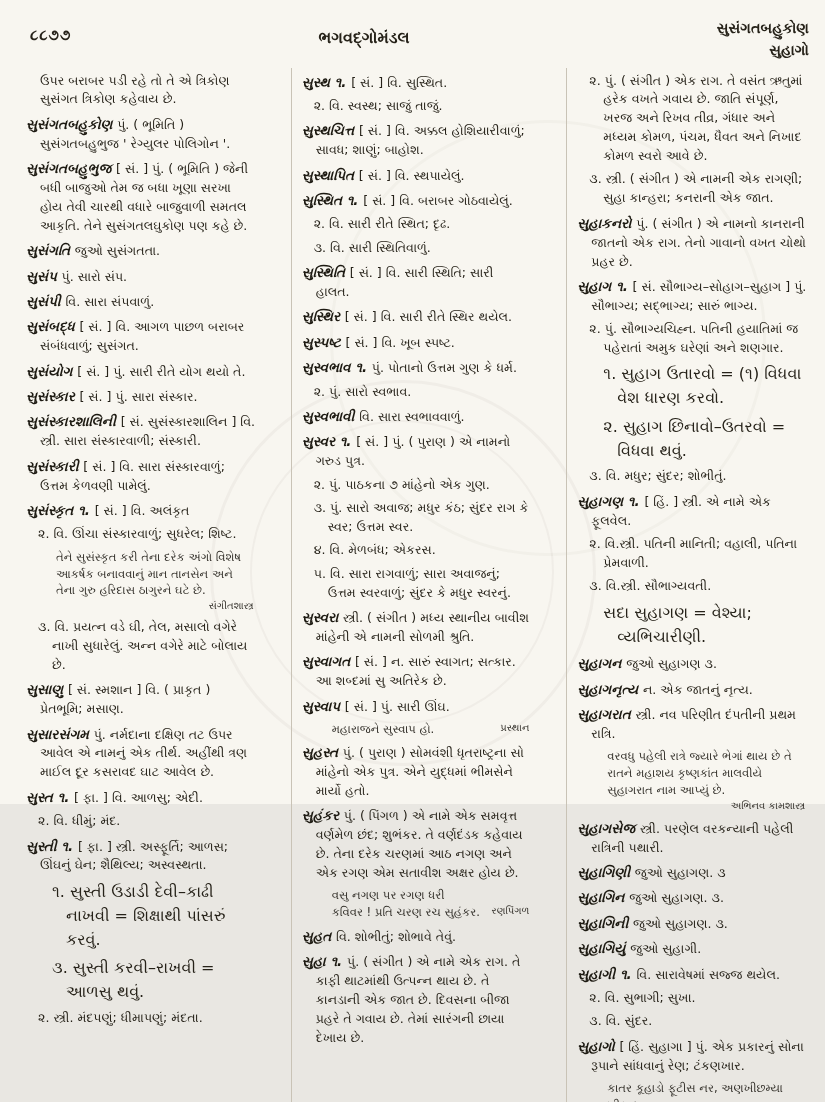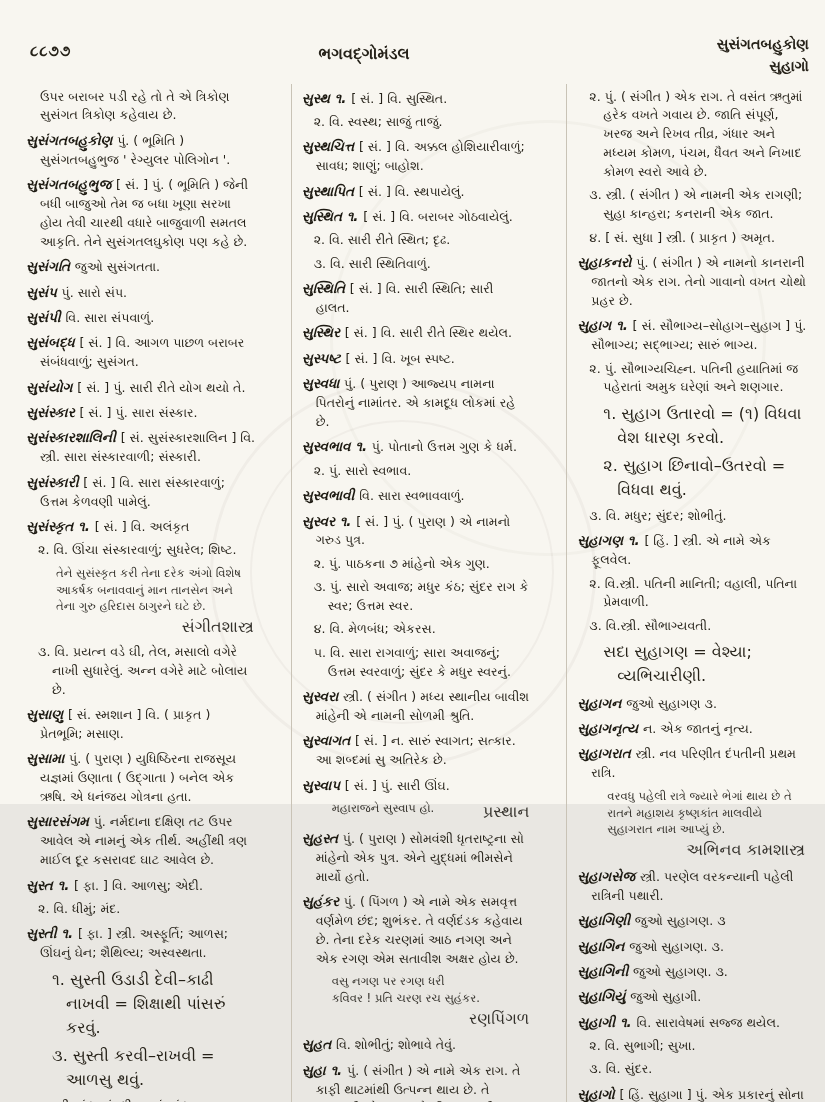--- a/index.html
+++ b/index.html
@@ -5,21 +5,21 @@
   html,body{margin:0;padding:0;}
   body{
     width:825px;height:1102px;overflow:hidden;
     background:#e9e7e2;
     font-family:"DejaVu Sans","Liberation Sans",sans-serif;
     color:#262219;
   }
   .page{
     position:relative;width:825px;height:804px;box-sizing:border-box;
     background:#f8f6f0;
-    padding:26px 10px 8px 24px;
+    padding:10px 10px 8px 24px;
   }
   
   .wm{position:absolute;border-radius:50%;border:3px solid rgba(90,85,70,0.05);pointer-events:none;}
   .wm1{width:380px;height:380px;left:210px;top:380px;}
   .wm2{width:300px;height:300px;left:250px;top:420px;border-width:2px;}
   .wm3{width:430px;height:430px;left:330px;top:120px;border-color:rgba(90,85,70,0.035);}
 
   .hdr{
     display:flex;justify-content:space-between;align-items:flex-start;
     padding:8px 6px 2px 6px;margin-bottom:4px;
@@ -38,21 +38,21 @@
   .hw{font-weight:bold;font-size:13.6px;color:#1d1a12;font-style:italic;}
   .entry{padding-left:14px;text-indent:-14px;}
   .cont{padding-left:14px;}
   .sense{padding-left:26px;text-indent:-14px;}
   .idiom{padding-left:40px;text-indent:-14px;font-size:16px;}
   .quote{
     padding-left:30px;padding-right:2px;font-size:11.6px;line-height:1.45;
     color:#33302a;
   }
   .quote .qt{white-space:pre-line;}
-  .qsrc{float:right;font-size:16px;padding-left:8px;}
+  .qsrc{float:right;font-size:10px;padding-left:8px;}
   .quote::after{content:"";display:block;clear:both;}
 </style>
 </head>
 <body>
 
 <div class="page">
   <div class="wm wm1"></div>
   <div class="wm wm2"></div>
   <div class="wm wm3"></div>
 
@@ -76,41 +76,39 @@
         <div class="blk entry"><span class="hw">સુસંબદ્ધ </span><span class="bt">[ સં. ] વિ. આગળ પાછળ બરાબર સંબંધવાળું; સુસંગત.</span></div>
         <div class="blk entry"><span class="hw">સુસંયોગ </span><span class="bt">[ સં. ] પું. સારી રીતે યોગ થયો તે.</span></div>
         <div class="blk entry"><span class="hw">સુસંસ્કાર </span><span class="bt">[ સં. ] પું. સારા સંસ્કાર.</span></div>
         <div class="blk entry"><span class="hw">સુસંસ્કારશાલિની </span><span class="bt">[ સં. સુસંસ્કારશાલિન ] વિ. સ્ત્રી. સારા સંસ્કારવાળી; સંસ્કારી.</span></div>
         <div class="blk entry"><span class="hw">સુસંસ્કારી </span><span class="bt">[ સં. ] વિ. સારા સંસ્કારવાળું; ઉત્તમ કેળવણી પામેલું.</span></div>
         <div class="blk entry"><span class="hw">સુસંસ્કૃત ૧. </span><span class="bt">[ સં. ] વિ. અલંકૃત</span></div>
         <div class="blk sense"><span class="bt">૨. વિ. ઊંચા સંસ્કારવાળું; સુધરેલ; શિષ્ટ.</span></div>
         <div class="blk quote"><span class="qt">તેને સુસંસ્કૃત કરી તેના દરેક અંગો વિશેષ આકર્ષક બનાવવાનું માન તાનસેન અને તેના ગુરુ હરિદાસ ઠાગુરને ઘટે છે.</span><span class="qsrc">સંગીતશાસ્ત્ર</span></div>
         <div class="blk sense"><span class="bt">૩. વિ. પ્રયત્ન વડે ઘી, તેલ, મસાલો વગેરે નાખી સુધારેલું. અન્ન વગેરે માટે બોલાય છે.</span></div>
         <div class="blk entry"><span class="hw">સુસાણુ </span><span class="bt">[ સં. સ્મશાન ] વિ. ( પ્રાકૃત ) પ્રેતભૂમિ; મસાણ.</span></div>
-        <div class="blk entry"><span class="hw">સુસામા </span><span class="bt">પું. ( પુરાણ ) યુધિષ્ઠિરના રાજસૂય યજ્ઞમાં ઉણાતા ( ઉદ્ગાતા ) બનેલ એક ઋષિ. એ ધનંજય ગોત્રના હતા.</span></div>
         <div class="blk entry"><span class="hw">સુસારસંગમ </span><span class="bt">પું. નર્મદાના દક્ષિણ તટ ઉપર આવેલ એ નામનું એક તીર્થ. અહીંથી ત્રણ માઈલ દૂર કસરાવદ ઘાટ આવેલ છે.</span></div>
         <div class="blk entry"><span class="hw">સુસ્ત ૧. </span><span class="bt">[ ફા. ] વિ. આળસુ; એદી.</span></div>
         <div class="blk sense"><span class="bt">૨. વિ. ધીમું; મંદ.</span></div>
         <div class="blk entry"><span class="hw">સુસ્તી ૧. </span><span class="bt">[ ફા. ] સ્ત્રી. અસ્ફૂર્તિ; આળસ; ઊંઘનું ઘેન; શૈથિલ્ય; અસ્વસ્થતા.</span></div>
         <div class="blk idiom"><span class="bt">૧. સુસ્તી ઉડાડી દેવી–કાઢી નાખવી = શિક્ષાથી પાંસરું કરવું.</span></div>
         <div class="blk idiom"><span class="bt">૩. સુસ્તી કરવી–રાખવી = આળસુ થવું.</span></div>
         <div class="blk sense"><span class="bt">૨. સ્ત્રી. મંદપણું; ધીમાપણું; મંદતા.</span></div>
       </div>
     <div class="col">
         <div class="blk entry"><span class="hw">સુસ્થ ૧. </span><span class="bt">[ સં. ] વિ. સુસ્થિત.</span></div>
         <div class="blk sense"><span class="bt">૨. વિ. સ્વસ્થ; સાજું તાજું.</span></div>
         <div class="blk entry"><span class="hw">સુસ્થચિત્ત </span><span class="bt">[ સં. ] વિ. અક્કલ હોશિયારીવાળું; સાવધ; શાણું; બાહોશ.</span></div>
         <div class="blk entry"><span class="hw">સુસ્થાપિત </span><span class="bt">[ સં. ] વિ. સ્થપાયેલું.</span></div>
         <div class="blk entry"><span class="hw">સુસ્થિત ૧. </span><span class="bt">[ સં. ] વિ. બરાબર ગોઠવાયેલું.</span></div>
         <div class="blk sense"><span class="bt">૨. વિ. સારી રીતે સ્થિત; દૃઢ.</span></div>
         <div class="blk sense"><span class="bt">૩. વિ. સારી સ્થિતિવાળું.</span></div>
         <div class="blk entry"><span class="hw">સુસ્થિતિ </span><span class="bt">[ સં. ] વિ. સારી સ્થિતિ; સારી હાલત.</span></div>
         <div class="blk entry"><span class="hw">સુસ્થિર </span><span class="bt">[ સં. ] વિ. સારી રીતે સ્થિર થયેલ.</span></div>
         <div class="blk entry"><span class="hw">સુસ્પષ્ટ </span><span class="bt">[ સં. ] વિ. ખૂબ સ્પષ્ટ.</span></div>
-        <div class="blk entry"><span class="hw">સુસ્વધા </span><span class="bt">પું. ( પુરાણ ) આજ્યપ નામના પિતરોનું નામાંતર. એ કામદૂધ લોકમાં રહે છે.</span></div>
         <div class="blk entry"><span class="hw">સુસ્વભાવ ૧. </span><span class="bt">પું. પોતાનો ઉત્તમ ગુણ કે ધર્મ.</span></div>
         <div class="blk sense"><span class="bt">૨. પું. સારો સ્વભાવ.</span></div>
         <div class="blk entry"><span class="hw">સુસ્વભાવી </span><span class="bt">વિ. સારા સ્વભાવવાળું.</span></div>
         <div class="blk entry"><span class="hw">સુસ્વર ૧. </span><span class="bt">[ સં. ] પું. ( પુરાણ ) એ નામનો ગરુડ પુત્ર.</span></div>
         <div class="blk sense"><span class="bt">૨. પું. પાઠકના ૭ માંહેનો એક ગુણ.</span></div>
         <div class="blk sense"><span class="bt">૩. પું. સારો અવાજ; મધુર કંઠ; સુંદર રાગ કે સ્વર; ઉત્તમ સ્વર.</span></div>
         <div class="blk sense"><span class="bt">૪. વિ. મેળબંધ; એકરસ.</span></div>
         <div class="blk sense"><span class="bt">૫. વિ. સારા રાગવાળું; સારા અવાજનું; ઉત્તમ સ્વરવાળું; સુંદર કે મધુર સ્વરનું.</span></div>
         <div class="blk entry"><span class="hw">સુસ્વરા </span><span class="bt">સ્ત્રી. ( સંગીત ) મધ્ય સ્થાનીય બાવીશ માંહેની એ નામની સોળમી શ્રુતિ.</span></div>
         <div class="blk entry"><span class="hw">સુસ્વાગત </span><span class="bt">[ સં. ] ન. સારું સ્વાગત; સત્કાર. આ શબ્દમાં સુ અતિરેક છે.</span></div>
@@ -119,21 +117,20 @@
         <div class="blk entry"><span class="hw">સુહસ્ત </span><span class="bt">પું. ( પુરાણ ) સોમવંશી ધૃતરાષ્ટ્રના સો માંહેનો એક પુત્ર. એને યુદ્ધમાં ભીમસેને માર્યો હતો.</span></div>
         <div class="blk entry"><span class="hw">સુહંકર </span><span class="bt">પું. ( પિંગળ ) એ નામે એક સમવૃત્ત વર્ણમેળ છંદ; શુભંકર. તે વર્ણદંડક કહેવાય છે. તેના દરેક ચરણમાં આઠ નગણ અને એક રગણ એમ સતાવીશ અક્ષર હોય છે.</span></div>
         <div class="blk quote"><span class="qt">વસુ નગણ પર રગણ ધરી
 કવિવર ! પ્રતિ ચરણ રચ સુહંકર.</span><span class="qsrc">રણપિંગળ</span></div>
         <div class="blk entry"><span class="hw">સુહત </span><span class="bt">વિ. શોભીતું; શોભાવે તેવું.</span></div>
         <div class="blk entry"><span class="hw">સુહા ૧. </span><span class="bt">પું. ( સંગીત ) એ નામે એક રાગ. તે કાફી થાટમાંથી ઉત્પન્ન થાય છે. તે કાનડાની એક જાત છે. દિવસના બીજા પ્રહરે તે ગવાય છે. તેમાં સારંગની છાયા દેખાય છે.</span></div>
       </div>
     <div class="col">
         <div class="blk sense"><span class="bt">૨. પું. ( સંગીત ) એક રાગ. તે વસંત ઋતુમાં હરેક વખતે ગવાય છે. જાતિ સંપૂર્ણ, ખરજ અને રિખવ તીવ્ર, ગંધાર અને મધ્યમ કોમળ, પંચમ, ધૈવત અને નિખાદ કોમળ સ્વરો આવે છે.</span></div>
         <div class="blk sense"><span class="bt">૩. સ્ત્રી. ( સંગીત ) એ નામની એક રાગણી; સુહા કાન્હરા; કનરાની એક જાત.</span></div>
-        <div class="blk sense"><span class="bt">૪. [ સં. સુધા ] સ્ત્રી. ( પ્રાકૃત ) અમૃત.</span></div>
         <div class="blk entry"><span class="hw">સુહાકનરો </span><span class="bt">પું. ( સંગીત ) એ નામનો કાનરાની જાતનો એક રાગ. તેનો ગાવાનો વખત ચોથો પ્રહર છે.</span></div>
         <div class="blk entry"><span class="hw">સુહાગ ૧. </span><span class="bt">[ સં. સૌભાગ્ય–સોહાગ–સુહાગ ] પું. સૌભાગ્ય; સદ્ભાગ્ય; સારું ભાગ્ય.</span></div>
         <div class="blk sense"><span class="bt">૨. પું. સૌભાગ્યચિહ્ન. પતિની હયાતિમાં જ પહેરાતાં અમુક ઘરેણાં અને શણગાર.</span></div>
         <div class="blk idiom"><span class="bt">૧. સુહાગ ઉતારવો = (૧) વિધવા વેશ ધારણ કરવો.</span></div>
         <div class="blk idiom"><span class="bt">૨. સુહાગ છિનાવો–ઉતરવો = વિધવા થવું.</span></div>
         <div class="blk sense"><span class="bt">૩. વિ. મધુર; સુંદર; શોભીતું.</span></div>
         <div class="blk entry"><span class="hw">સુહાગણ ૧. </span><span class="bt">[ હિં. ] સ્ત્રી. એ નામે એક ફૂલવેલ.</span></div>
         <div class="blk sense"><span class="bt">૨. વિ.સ્ત્રી. પતિની માનિતી; વહાલી, પતિના પ્રેમવાળી.</span></div>
         <div class="blk sense"><span class="bt">૩. વિ.સ્ત્રી. સૌભાગ્યવતી.</span></div>
         <div class="blk idiom"><span class="bt">સદા સુહાગણ = વેશ્યા; વ્યભિચારીણી.</span></div>

